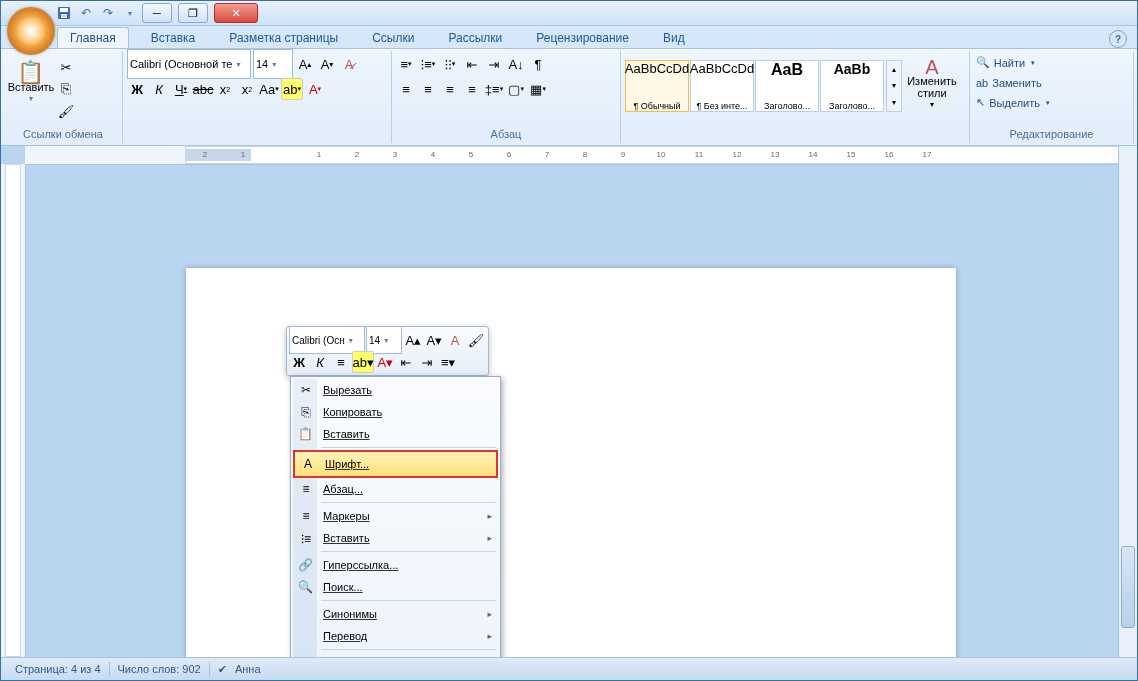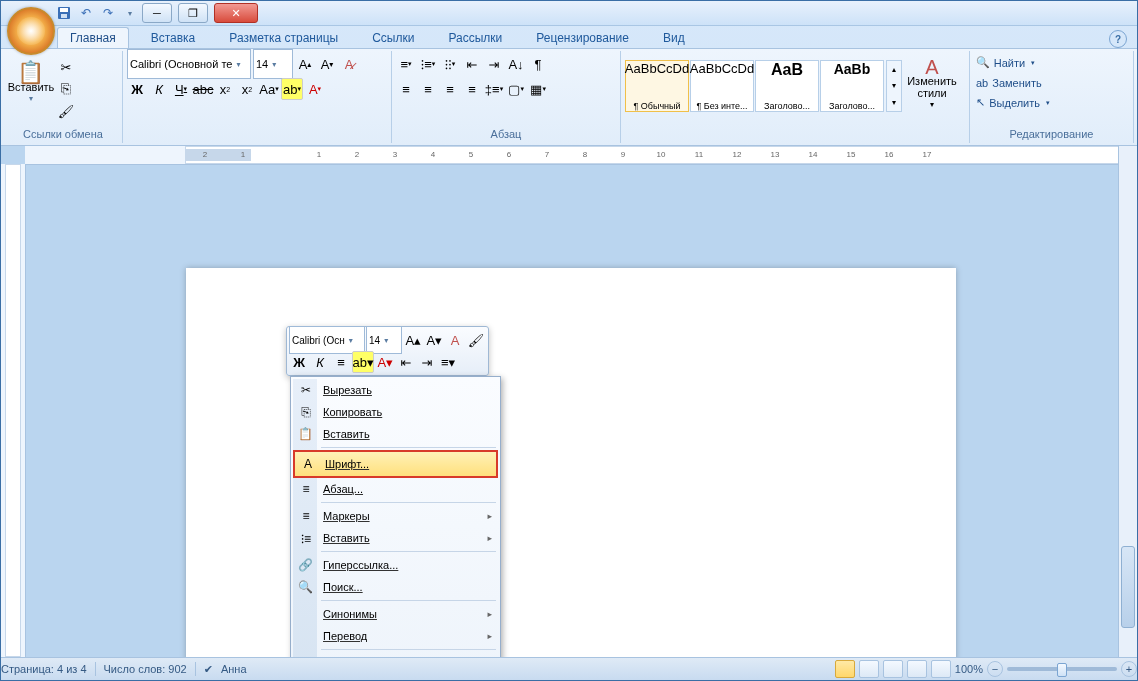--- a/index.html
+++ b/index.html
@@ -68,21 +68,21 @@
 .cmenu .iconcol{position:absolute;left:2px;top:2px;bottom:2px;width:24px;background:linear-gradient(#e7eff9,#d7e4f2)}
 .cmenu-body{position:relative}
 .mitem{height:22px;display:flex;align-items:center;padding-left:30px;font-size:11px;position:relative}
 .mitem .ic{position:absolute;left:5px;width:16px;text-align:center;font-size:12px}
 .mitem .arrow{margin-left:auto;margin-right:6px;font-size:9px;color:#666}
 .mitem.hl{background:linear-gradient(#fff1b7,#ffe07d);border:2px solid #d83a2a;margin:0;height:24px}
 .sep{height:1px;background:#c6d5e7;margin:2px 2px 2px 28px}
 .uline{text-decoration:underline;text-decoration-color:#333}
 
 
-.status{height:22px;background:linear-gradient(#dfeaf6,#c8dbf0);border-top:1px solid #a8c3e0;display:flex;align-items:center;padding:0 0;font-size:11px;color:#355a84;gap:8px}
+.status{height:22px;background:linear-gradient(#dfeaf6,#c8dbf0);border-top:1px solid #a8c3e0;display:flex;align-items:center;padding:0 14px;font-size:11px;color:#355a84;gap:8px}
 .status .sep-v{width:1px;height:14px;background:#a8c3e0}
 .status .right{margin-left:auto;display:flex;align-items:center;gap:4px}
 .viewbtn{width:18px;height:16px;border:1px solid #a8c3e0;background:linear-gradient(#f4f9ff,#dde9f6);border-radius:2px}
 .viewbtn.on{background:linear-gradient(#ffe9a6,#ffd76b);border-color:#d8a93c}
 .zoom-track{width:110px;height:4px;background:#9fbad8;border-radius:2px;position:relative}
 .zoom-thumb{position:absolute;left:50%;top:-4px;width:8px;height:12px;background:linear-gradient(#f4f9ff,#cfe2f6);border:1px solid #7ba5d2;border-radius:2px;transform:translateX(-50%)}
 svg{display:block}
 </style>
 </head>
 <body>
@@ -370,27 +370,14 @@
     </div>
   </div>
 
   <div class="status">
     <span>Страница: 4 из 4</span>
     <span class="sep-v"></span>
     <span>Число слов: 902</span>
     <span class="sep-v"></span>
     <span>✔</span>
     <span>Анна</span>
-    <div class="right">
-      <div class="viewbtn on"></div>
-      <div class="viewbtn"></div>
-      <div class="viewbtn"></div>
-      <div class="viewbtn"></div>
-      <div class="viewbtn"></div>
-      <span>100%</span>
-      <span style="width:14px;height:14px;border:1px solid #a8c3e0;border-radius:50%;display:flex;align-items:center;justify-content:center">−</span>
-      <div class="zoom-track">
-          <div class="zoom-thumb"></div>
-        </div>
-      <span style="width:14px;height:14px;border:1px solid #a8c3e0;border-radius:50%;display:flex;align-items:center;justify-content:center">+</span>
-    </div>
   </div>
 </div>
 
 </body></html>

